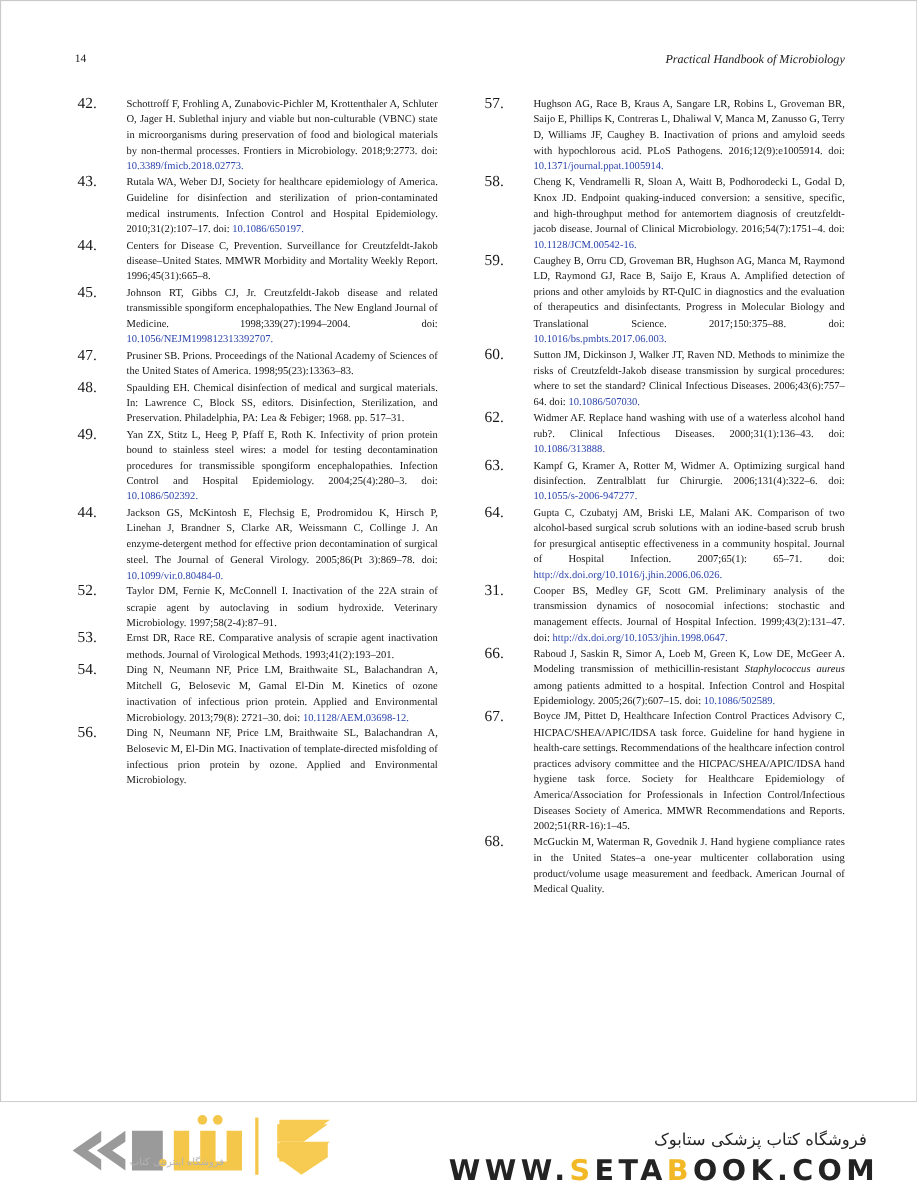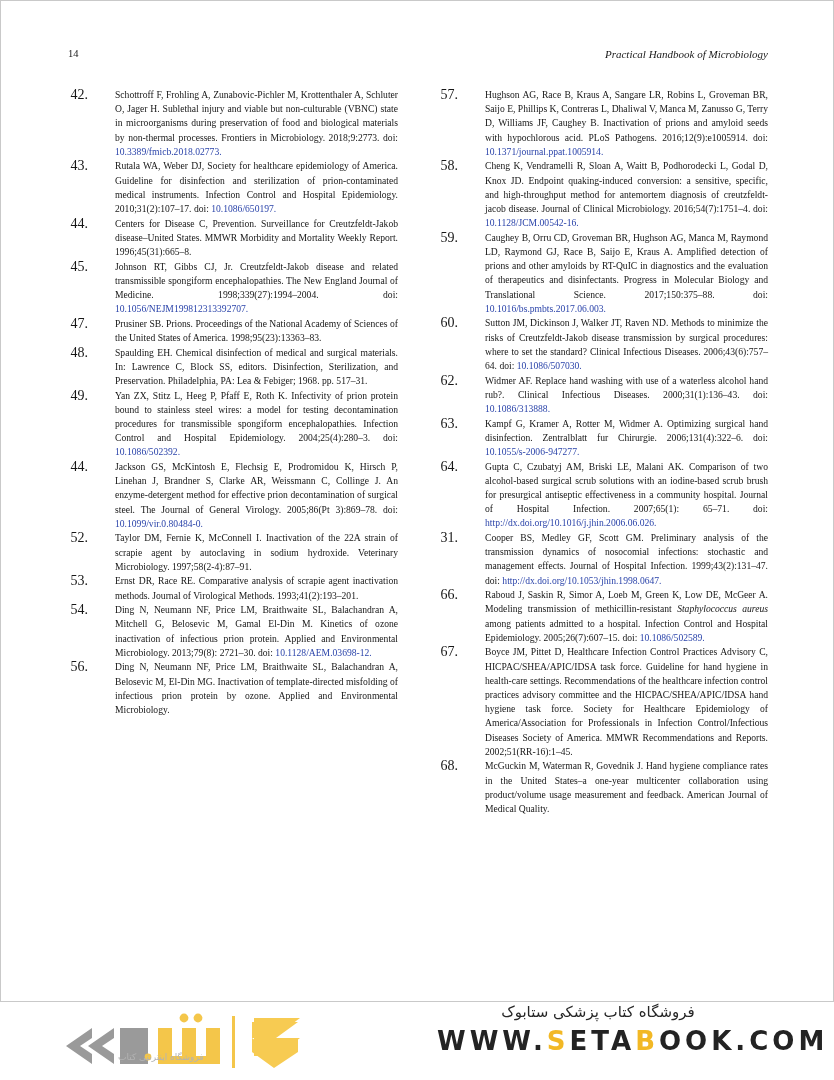--- a/index.html
+++ b/index.html
@@ -115,43 +115,42 @@
   .logo-wrap {
     position: absolute;
     left: 62px;
     top: 6px;
     width: 310px;
     height: 66px;
   }
   .brand-wrap {
     position: absolute;
     right: 46px;
-    top: 0;
-    text-align: center;
+    top: 24px;
+    text-align: right;
     width: 380px;
   }
   .brand-fa {
     font-family: "DejaVu Sans", sans-serif;
     font-size: 15px;
     color: #262626;
     direction: rtl;
     unicode-bidi: bidi-override;
     line-height: 20px;
     white-space: nowrap;
   }
   .brand-url {
     margin-top: 4px;
     font-family: "DejaVu Sans", sans-serif;
     font-size: 26px;
     font-weight: bold;
     letter-spacing: 4px;
     color: #232323;
     line-height: 30px;
     white-space: nowrap;
-    margin-left: 29px;
   }
   .brand-url .hl { color: #f2b825; }
   .logo-fa-sub {
     position: absolute;
     left: 56px;
     top: 44px;
     font-family: "DejaVu Sans", sans-serif;
     font-size: 9px;
     color: #b3b3b3;
     direction: rtl;

